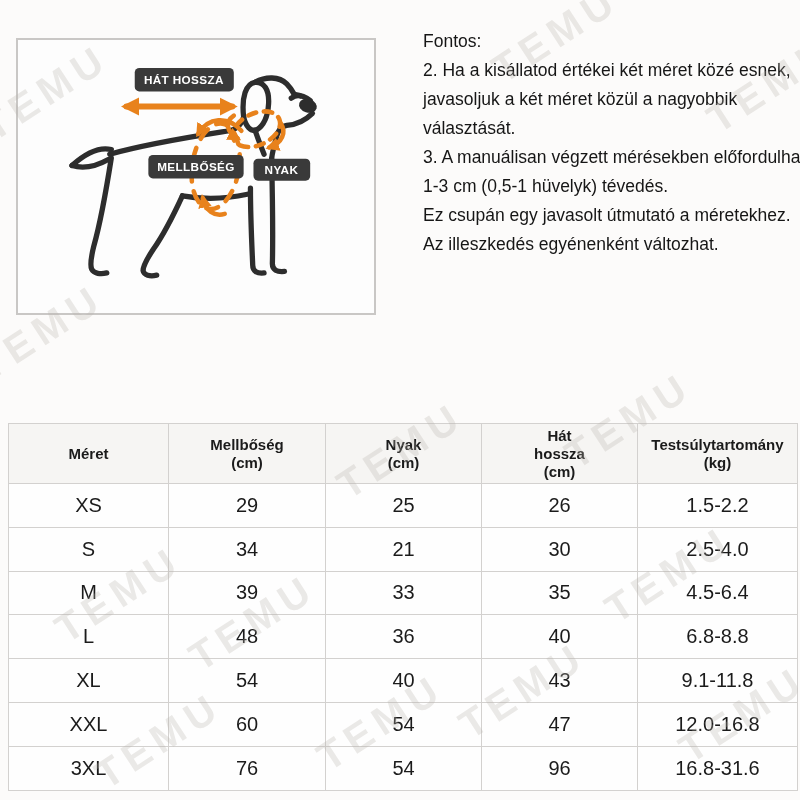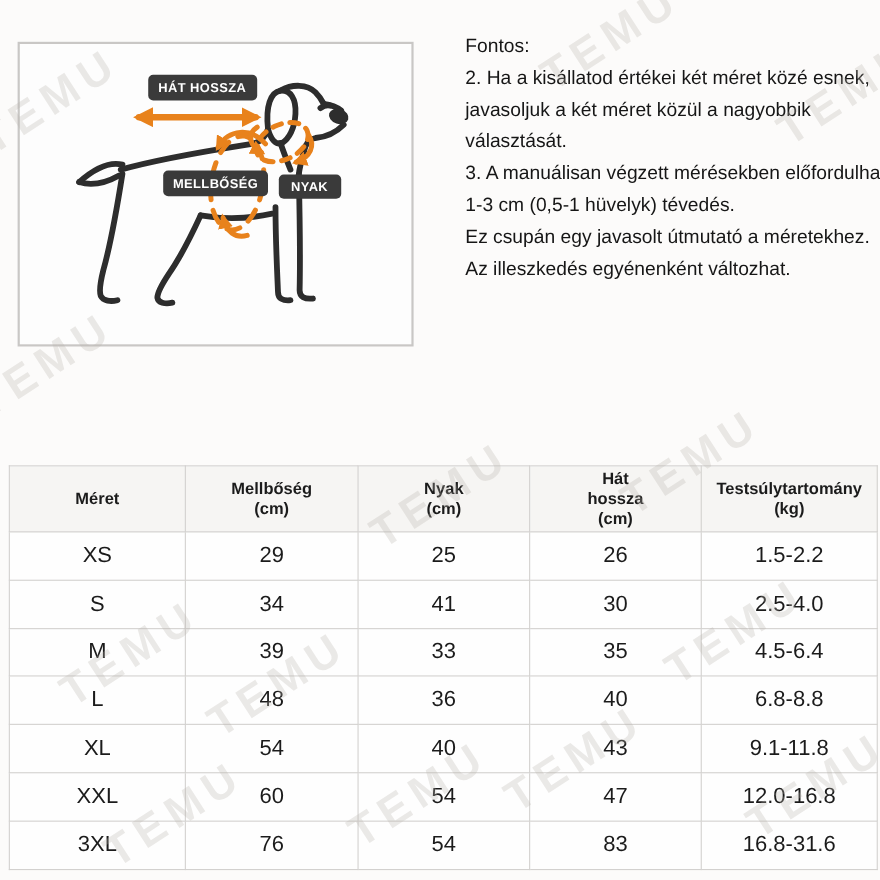--- a/index.html
+++ b/index.html
@@ -148,21 +148,21 @@
       <tr>
         <td>XS</td>
         <td>29</td>
         <td>25</td>
         <td>26</td>
         <td>1.5-2.2</td>
       </tr>
       <tr>
         <td>S</td>
         <td>34</td>
-        <td>41</td>
+        <td>21</td>
         <td>30</td>
         <td>2.5-4.0</td>
       </tr>
       <tr>
         <td>M</td>
         <td>39</td>
         <td>33</td>
         <td>35</td>
         <td>4.5-6.4</td>
       </tr>
@@ -184,21 +184,21 @@
         <td>XXL</td>
         <td>60</td>
         <td>54</td>
         <td>47</td>
         <td>12.0-16.8</td>
       </tr>
       <tr>
         <td>3XL</td>
         <td>76</td>
         <td>54</td>
-        <td>83</td>
+        <td>96</td>
         <td>16.8-31.6</td>
       </tr>
     </tbody>
   </table>
 
   <div class="wm-layer">
       <div class="wm" style="left: -25px; top: 70px;">TEMU</div>
       <div class="wm" style="left: 485px; top: 12px;">TEMU</div>
       <div class="wm" style="left: 700px; top: 62px;">TEMU</div>
       <div class="wm" style="left: -30px; top: 310px;">TEMU</div>

